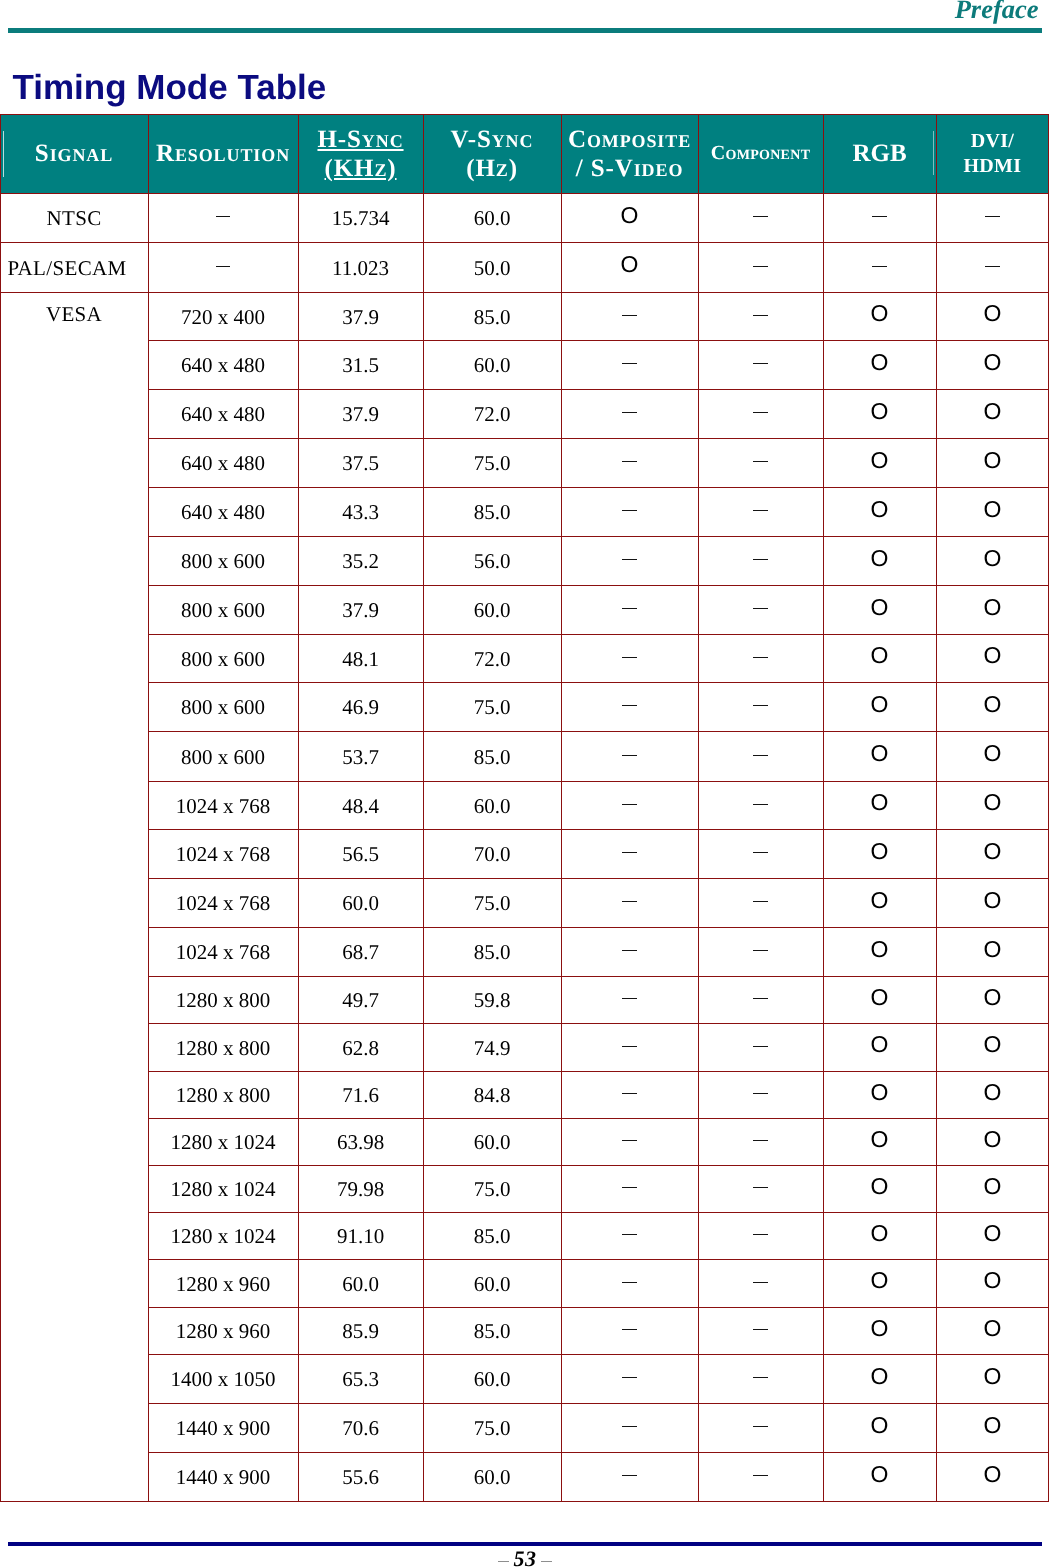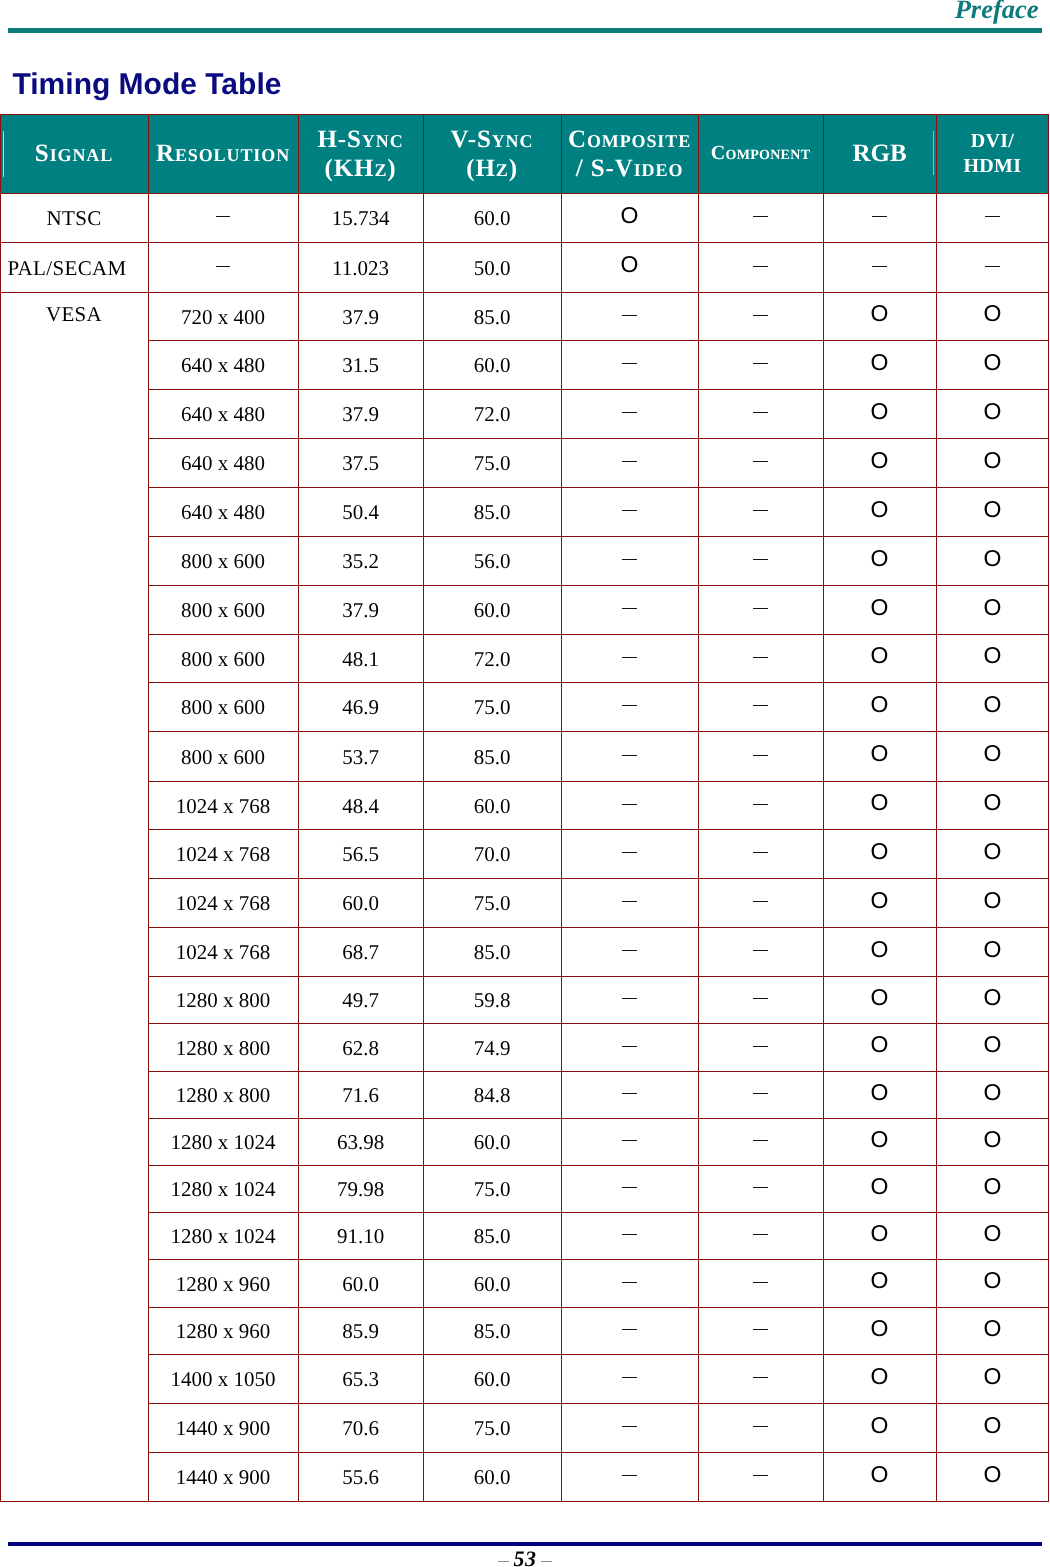--- a/index.html
+++ b/index.html
@@ -9,21 +9,21 @@
 
   
   .hdr-text{position:absolute;left:0;top:-4px;width:1038.5px;text-align:right;
             font-family:"Liberation Serif",serif;font-style:italic;font-weight:bold;
             font-size:26.5px;color:#0d7b7b;letter-spacing:0px;line-height:1;}
   .hdr-rule{position:absolute;left:8px;top:27.5px;width:1034px;height:5.2px;background:#0b7c7c;}
 
   
   .title{position:absolute;left:12.5px;top:70px;
          font-family:"Liberation Sans",sans-serif;font-weight:bold;
-         font-size:30px;color:#0b0b80;letter-spacing:0px;line-height:1;}
+         font-size:35px;color:#0b0b80;letter-spacing:0px;line-height:1;}
 
   
   table.tbl{position:absolute;left:-0.5px;top:114px;width:1049.8px;
             border-collapse:collapse;table-layout:fixed;}
   table.tbl th,table.tbl td{border:1.2px solid #8b0f0f;padding:0;
                             text-align:center;vertical-align:middle;box-sizing:border-box;}
   thead th{background:#008080;color:#ffffff;height:78.6px;
            font-weight:bold;line-height:29px;}
   .hcap{font-size:25px;font-variant:small-caps;letter-spacing:0.9px;}
   .hcap-sm{font-size:20px;font-variant:small-caps;letter-spacing:0.3px;line-height:25px;}
@@ -62,21 +62,21 @@
     <div class="hdr-rule"></div>
   </div>
 
   <div class="title">Timing Mode Table</div>
 
   <table class="tbl">
     <thead>
       <tr id="hrow">
           <th class="hcap" style="width: 148px;"><span>Signal</span></th>
           <th class="hcap" style="width: 150px;"><span>Resolution</span></th>
-          <th class="hcap" style="width: 125px;"><span>H-Sync</span><br><span>(KHz)</span></th>
+          <th class="hcap" style="width: 125px; text-decoration: underline;"><span>H-Sync</span><br><span>(KHz)</span></th>
           <th class="hcap" style="width: 138px;"><span>V-Sync</span><br><span>(Hz)</span></th>
           <th class="hcap" style="width: 137px;"><span>Composite</span><br><span>/ S-Video</span></th>
           <th class="hcap-sm" style="width: 125px; margin-top: 28px;"><span>Component</span></th>
           <th class="hcap-rgb" style="width: 113px;"><span>RGB</span></th>
           <th class="hcap-sm" style="width: 112.7px;"><span>DVI/</span><br><span>HDMI</span></th>
         </tr>
     </thead>
     <tbody id="tbody">
         <tr style="height: 49px; line-height: 43px;">
           <td class=" sigcol">NTSC</td>
@@ -130,21 +130,21 @@
           <td>640 x 480</td>
           <td>37.5</td>
           <td>75.0</td>
           <td class="dash"></td>
           <td class="dash"></td>
           <td class="mark"></td>
           <td class="mark"></td>
         </tr>
         <tr style="height: 49px; line-height: 43px;">
           <td>640 x 480</td>
-          <td>50.4</td>
+          <td>43.3</td>
           <td>85.0</td>
           <td class="dash"></td>
           <td class="dash"></td>
           <td class="mark"></td>
           <td class="mark"></td>
         </tr>
         <tr style="height: 49px; line-height: 43px;">
           <td>800 x 600</td>
           <td>35.2</td>
           <td>56.0</td>

